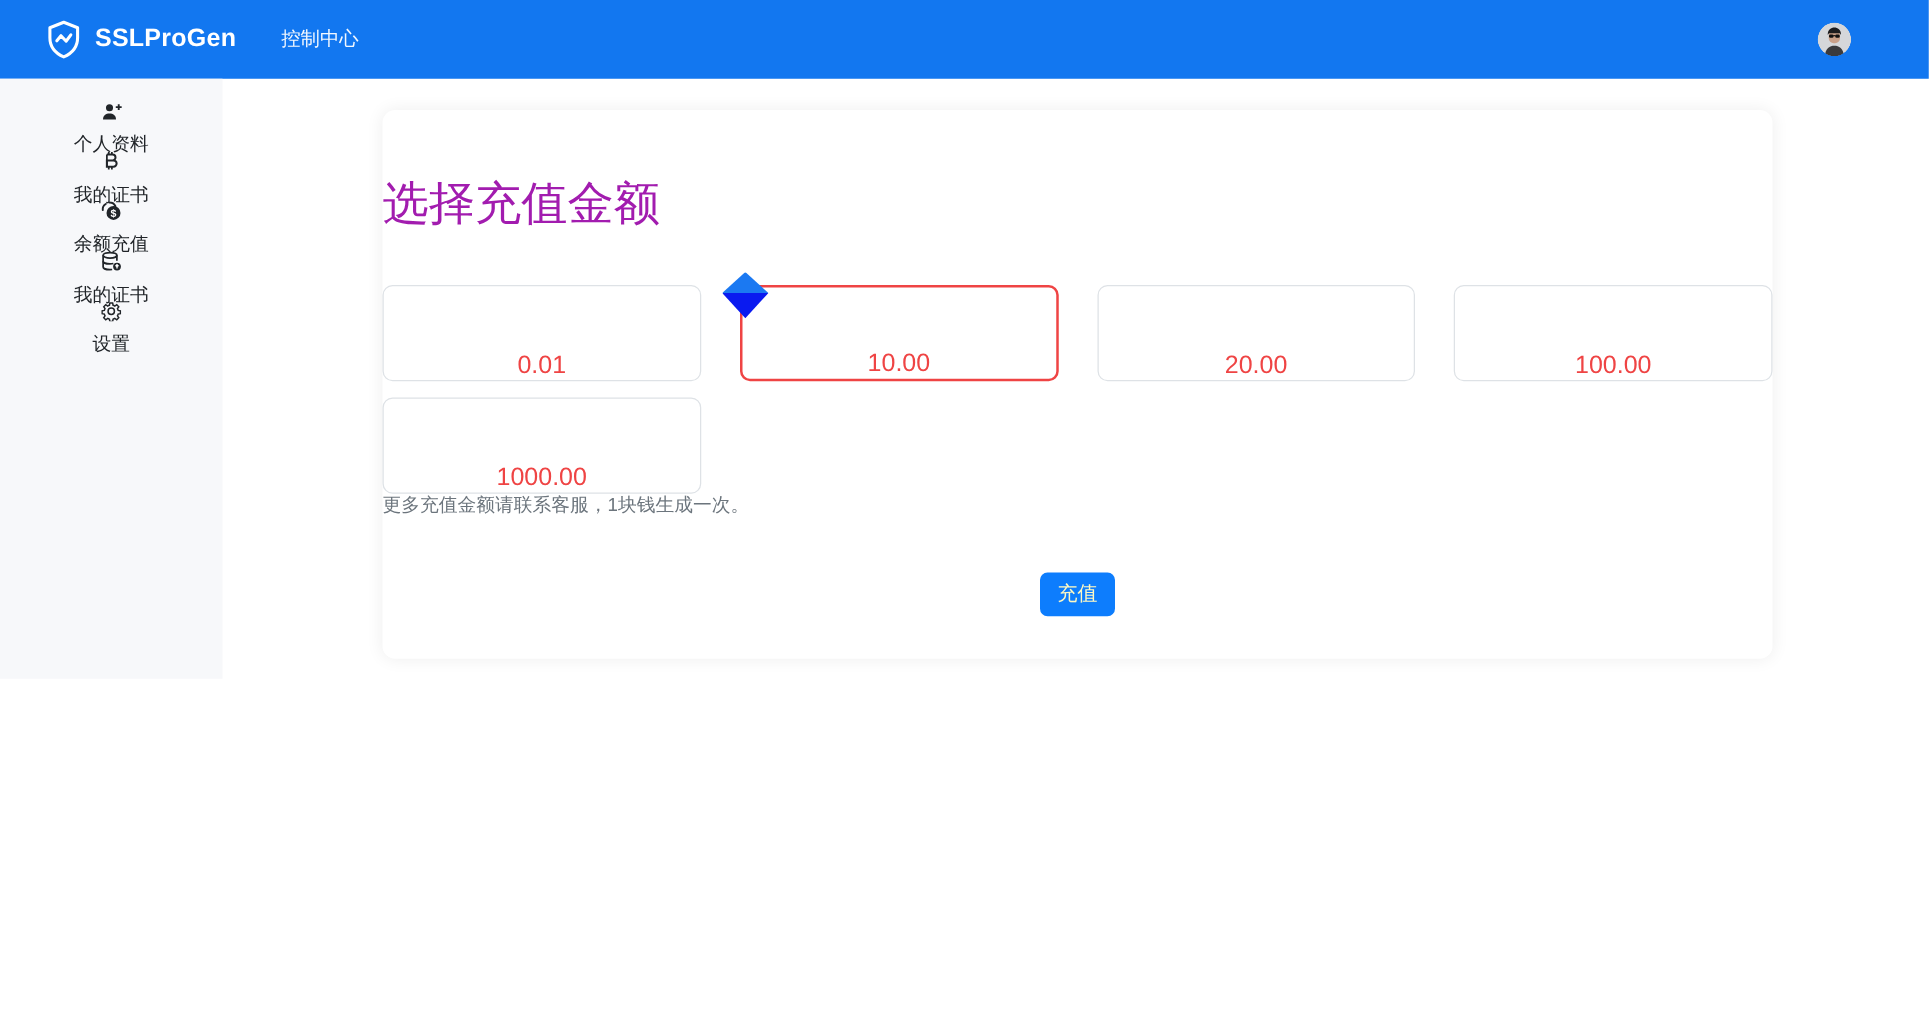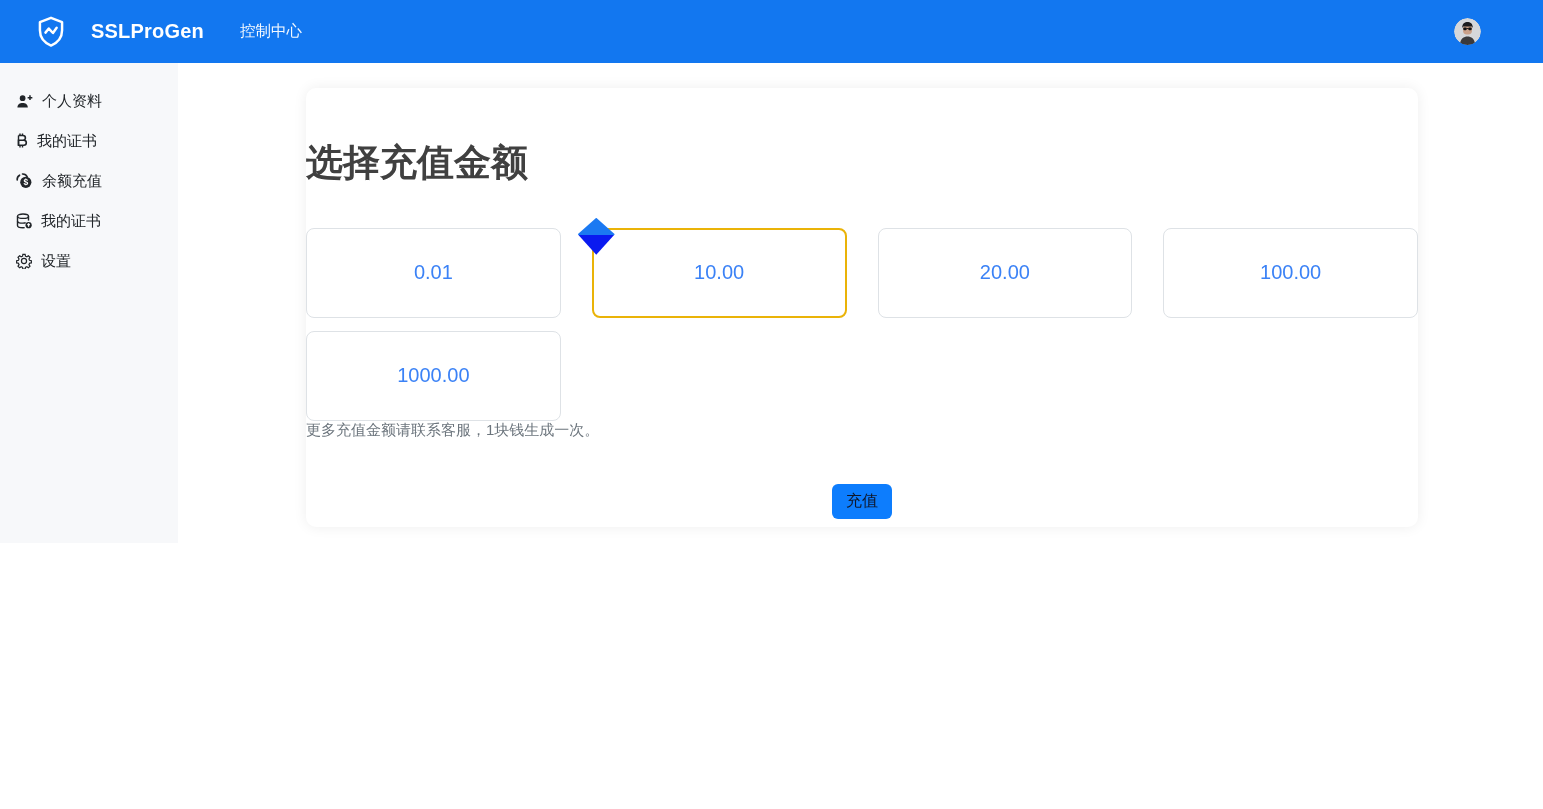--- a/index.html
+++ b/index.html
@@ -4,54 +4,54 @@
 <style>
   * { margin:0; padding:0; box-sizing:border-box; }
   html,body { width:1543px; height:809px; background:#ffffff;
     font-family:"Liberation Sans","DejaVu Sans",sans-serif; color:#212529; overflow:hidden; }
 
   
   .navbar { position:absolute; top:0; left:0; width:1543px; height:63px;
     background:#1277f0; display:flex; align-items:center; padding:0 36px; }
   .brand { display:flex; align-items:center; gap:10px; cursor:pointer; }
   .brand svg { display:block; }
-  .brand-name { color:#ffffff; font-size:20px; font-weight:700; letter-spacing:.2px;margin-left:15px; }
+  .brand-name { color:#ffffff; font-size:20px; font-weight:700; letter-spacing:.2px; }
   .nav-link { color:rgba(255,255,255,.95); font-size:15.5px; margin-left:36px; cursor:pointer; }
   .nav-spacer { flex:1; }
   .avatar { width:27px; height:27px; border-radius:50%; overflow:hidden; margin-right:26px;
     cursor:pointer; display:block; }
 
   
   .sidebar { position:absolute; top:63px; left:0; width:178px; height:480px;
     background:#f7f8fa; padding-top:18px; }
   .side-item { display:flex; align-items:center; gap:9px; height:40px; padding:0 16px;
-    font-size:15px; color:#212529; cursor:pointer; }
+    font-size:15px; color:#212529; cursor:pointer;flex-direction:column; }
   .side-item svg { flex:0 0 auto; display:block; }
 
   
   .panel { position:absolute; left:306px; top:88px; width:1112px; height:439px;
     background:#ffffff; border-radius:10px; box-shadow:0 0 14px rgba(0,0,0,.07); }
-  .panel-title { margin-top:55px; font-size:37px; font-weight:700; line-height:1.1;
-    color:#404040; }
+  .panel-title { margin-top:55px; font-size:37px; font-weight:400; line-height:1.1;
+    color:#a21caf; }
 
   .amount-grid { display:grid; grid-template-columns:repeat(4,1fr); gap:13px 31px;
     margin-top:44px; }
-  .amount-card { height:90px; background:#ffffff; border:1px solid #dee2e6;
-    border-radius:8px; display:flex; align-items:center; justify-content:center;
-    font-size:20px; color:#3b82f6; cursor:pointer; position:relative; }
-  .amount-card.selected { border:2px solid #eab308; }
+  .amount-card { height:77px; background:#ffffff; border:1px solid #dee2e6;
+    border-radius:8px; display:flex; align-items:flex-end; justify-content:center;
+    font-size:20px; color:#ef4444; cursor:pointer; position:relative; }
+  .amount-card.selected { border:2px solid #ef4444; }
   .diamond { position:absolute; left:-16px; top:-12px; width:37px; height:37px;
     clip-path:polygon(50% 0,100% 45%,50% 100%,0 45%);
     background:linear-gradient(180deg,#1b79f2 0%,#1b79f2 45%,#0a1af0 45%,#0a1af0 100%); }
 
   .note { font-size:15px; color:#6c757d; }
 
   .btn-row { margin-top:44px; display:flex; justify-content:center; }
   .recharge-btn { min-width:58px; height:35px; padding:0 14px; background:#0d7dfd;
-    color:#0f172a; font-size:16px; border:none; border-radius:6px; cursor:pointer;
+    color:#fef9c3; font-size:16px; border:none; border-radius:6px; cursor:pointer;
     font-family:inherit; }
 </style>
 </head>
 <body>
 
 <header class="navbar">
   <div class="brand">
     <span>
       <svg width="30" height="32" viewBox="0 0 24 26" fill="none">
         <path d="M12 1.5 L21 5 V11.5 C21 17.5 17 21.8 12 24 C7 21.8 3 17.5 3 11.5 V5 Z" stroke="#ffffff" stroke-width="2" stroke-linejoin="round"></path>

